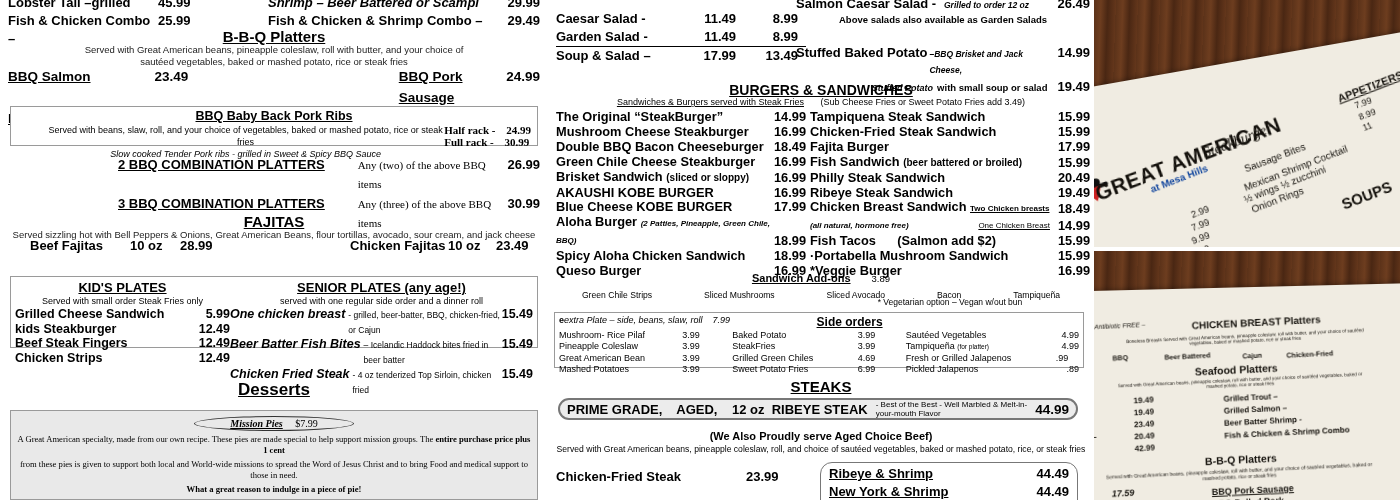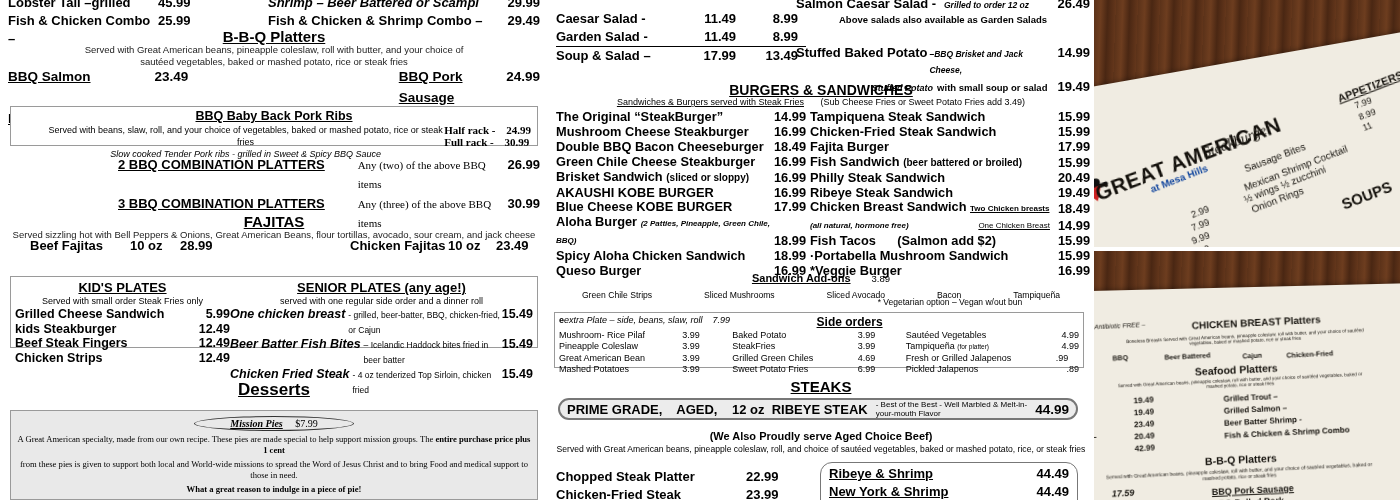--- a/index.html
+++ b/index.html
@@ -520,24 +520,20 @@
     <div class="prime-box">
       <span class="pt">PRIME GRADE,    AGED,    12 oz  RIBEYE STEAK</span>
       <span class="pd">- Best of the Best - Well Marbled  &amp; Melt-in-your-mouth Flavor</span>
       <span class="pp">44.99</span>
     </div>
     <div class="aged">(We Also Proudly serve Aged Choice Beef)</div>
     <div class="aged-sub">Served with Great American beans, pineapple coleslaw, roll, and choice of sautéed vegetables, baked or mashed potato, rice, or steak fries</div>
 
     <div class="st-l">
       <div class="r">
-          <span style="flex:1">Chopped Steak Platter</span>
-          <span style="width:60px">22.99</span>
-        </div>
-      <div class="r">
           <span style="flex:1">Chicken-Fried Steak</span>
           <span style="width:60px">23.99</span>
         </div>
     </div>
     <div class="st-r-box">
       <div class="r">
           <span class="nm">Ribeye &amp; Shrimp</span>
           <span>44.49</span>
         </div>
       <div class="r">

